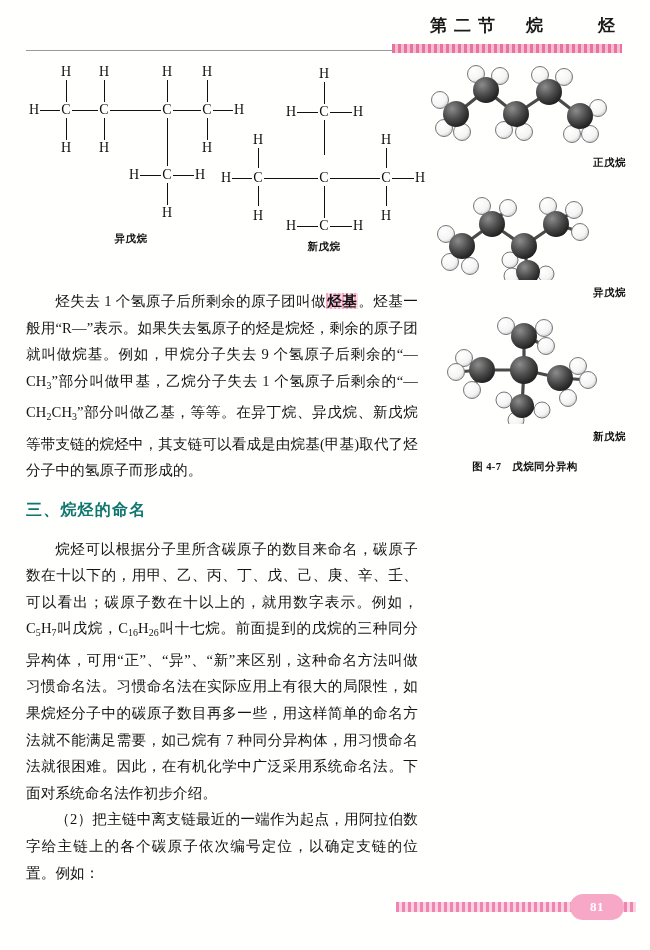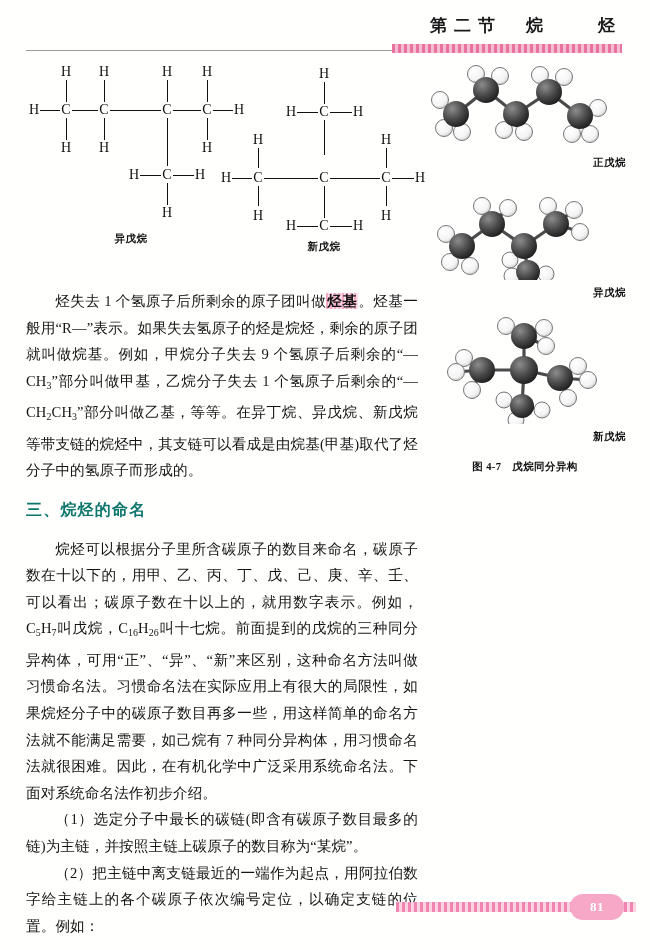--- a/index.html
+++ b/index.html
@@ -195,21 +195,20 @@
       <div class="struct-label" style="left:90px; top:180px;">新戊烷</div>
     </div>
   </div>
 
   <div style="margin-top:42px;">
     <p class="body" id="p2"><span>烃失去 1 个氢原子后所剩余的原子团叫做</span><span class="hl">烃基</span><span>。烃基一般用“R—”表示。如果失去氢原子的烃是烷烃，剩余的原子团就叫做烷基。例如，甲烷分子失去 9 个氢原子后剩余的“—CH</span><sub>3</sub><span>”部分叫做甲基，乙烷分子失去 1 个氢原子后剩余的“—CH</span><sub>2</sub><span>CH</span><sub>3</sub><span>”部分叫做乙基，等等。在异丁烷、异戊烷、新戊烷等带支链的烷烃中，其支链可以看成是由烷基(甲基)取代了烃分子中的氢原子而形成的。</span></p>
 
     <div class="section-head">三、烷烃的命名</div>
 
     <p class="body" id="p3"><span>烷烃可以根据分子里所含碳原子的数目来命名，碳原子数在十以下的，用甲、乙、丙、丁、戊、己、庚、辛、壬、可以看出；碳原子数在十以上的，就用数字表示。例如，C</span><sub>5</sub><span>H</span><sub>7</sub><span>叫戊烷，C</span><sub>16</sub><span>H</span><sub>26</sub><span>叫十七烷。前面提到的戊烷的三种同分异构体，可用“正”、“异”、“新”来区别，这种命名方法叫做习惯命名法。习惯命名法在实际应用上有很大的局限性，如果烷烃分子中的碳原子数目再多一些，用这样简单的命名方法就不能满足需要，如己烷有 7 种同分异构体，用习惯命名法就很困难。因此，在有机化学中广泛采用系统命名法。下面对系统命名法作初步介绍。</span></p>
-    <p class="body" id="p4"><span>（1）选定分子中最长的碳链(即含有碳原子数目最多的链)为主链，并按照主链上碳原子的数目称为“某烷”。</span></p>
     <p class="body" id="p5"><span>（2）把主链中离支链最近的一端作为起点，用阿拉伯数字给主链上的各个碳原子依次编号定位，以确定支链的位置。例如：</span></p>
   </div>
 </div>
 
 <div class="right-col">
 
   <div class="model-block">
     <svg width="202" height="92" viewBox="0 0 202 92">
       <defs>
         <radialGradient id="cg" cx="35%" cy="30%" r="75%">

